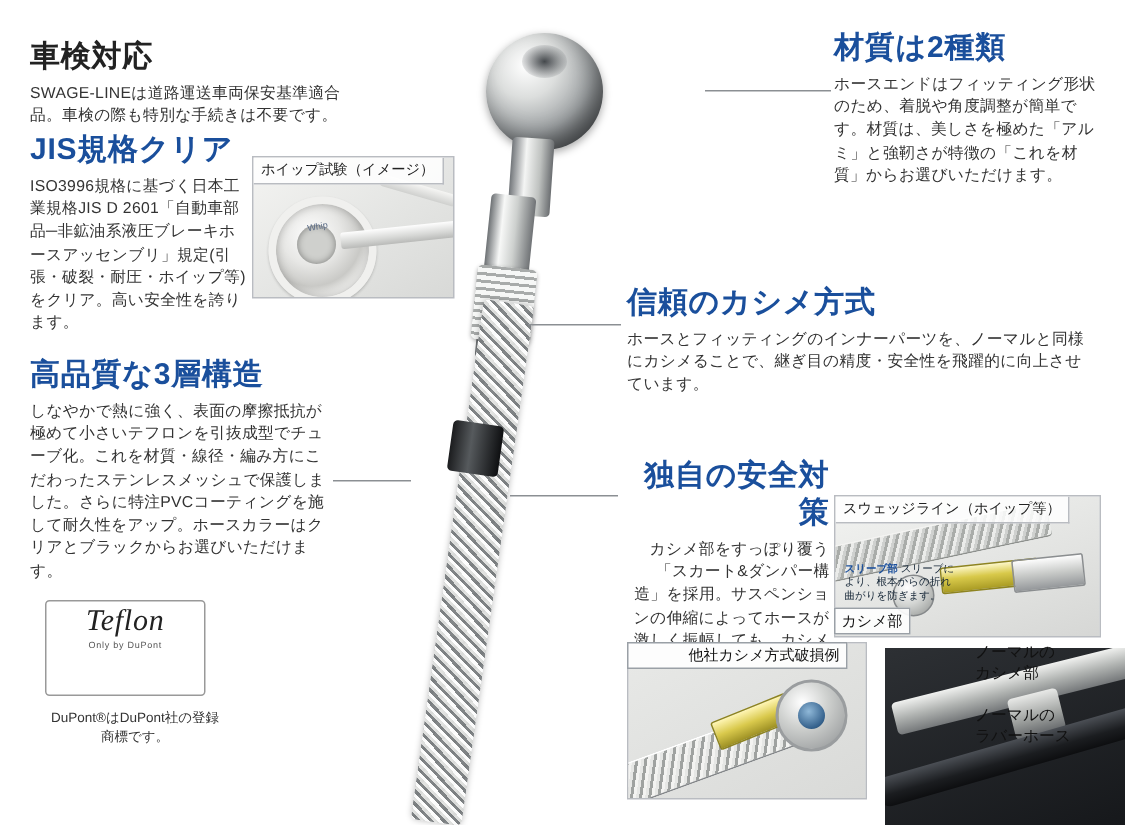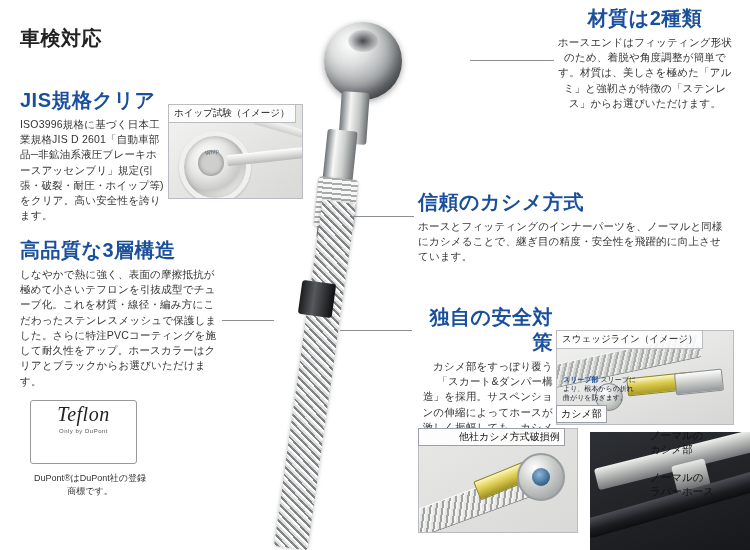--- a/index.html
+++ b/index.html
@@ -40,21 +40,21 @@
     line-height: 1.45;
     color: #333333;
     margin: 0;
     letter-spacing: 0.2px;
   }
 
   
   #blk-shaken { left: 20px; top: 26px; width: 215px; }
   #blk-jis    { left: 20px; top: 88px; width: 145px; }
   #blk-layer  { left: 20px; top: 238px; width: 200px; }
-  #blk-mat    { left: 556px; top: 6px; width: 178px; text-align: center; }
+  #blk-mat    { left: 556px; top: 20px; width: 178px; }
   #blk-kashime{ left: 418px; top: 190px; width: 305px; }
   #blk-safety { left: 418px; top: 305px; width: 135px; text-align: right; }
 
   
   .photo {
     position: absolute;
     background: #e9eaec;
     border: 1px solid #b9bcc1;
     box-sizing: border-box;
     overflow: hidden;
@@ -344,35 +344,36 @@
     <div class="hose-ball"></div>
     <div class="hose-neck"></div>
     <div class="hose-shaft"></div>
     <div class="hose-crimp"></div>
     <div class="hose-braid"></div>
     <div class="hose-black-band"></div>
   </div>
 
   <div class="block" id="blk-shaken">
     <h2 class="heading dark">車検対応</h2>
+    <p class="body-text">SWAGE-LINEは道路運送車両保安基準適合品。車検の際も特別な手続きは不要です。</p>
   </div>
 
   <div class="block" id="blk-jis">
     <h2 class="heading blue">JIS規格クリア</h2>
     <p class="body-text">ISO3996規格に基づく日本工業規格JIS D 2601「自動車部品─非鉱油系液圧ブレーキホースアッセンブリ」規定(引張・破裂・耐圧・ホイップ等)をクリア。高い安全性を誇ります。</p>
   </div>
 
   <div class="block" id="blk-layer">
     <h2 class="heading blue">高品質な3層構造</h2>
     <p class="body-text">しなやかで熱に強く、表面の摩擦抵抗が極めて小さいテフロンを引抜成型でチューブ化。これを材質・線径・編み方にこだわったステンレスメッシュで保護しました。さらに特注PVCコーティングを施して耐久性をアップ。ホースカラーはクリアとブラックからお選びいただけます。</p>
   </div>
 
   <div class="block" id="blk-mat">
     <h2 class="heading blue">材質は2種類</h2>
-    <p class="body-text">ホースエンドはフィッティング形状のため、着脱や角度調整が簡単です。材質は、美しさを極めた「アルミ」と強靭さが特徴の「ステンレス」からお選びいただけます。</p>
+    <p class="body-text">ホースエンドはフィッティング形状のため、着脱や角度調整が簡単です。材質は、美しさを極めた「アルミ」と強靭さが特徴の「これを材質」からお選びいただけます。</p>
   </div>
 
   <div class="block" id="blk-kashime">
     <h2 class="heading blue">信頼のカシメ方式</h2>
     <p class="body-text">ホースとフィッティングのインナーパーツを、ノーマルと同様にカシメることで、継ぎ目の精度・安全性を飛躍的に向上させています。</p>
   </div>
 
   <div class="block" id="blk-safety">
     <h2 class="heading blue">独自の安全対策</h2>
     <p class="body-text">カシメ部をすっぽり覆う「スカート&amp;ダンパー構造」を採用。サスペンションの伸縮によってホースが激しく振幅しても、カシメ部が直接ホースを痛めることがありません。</p>
@@ -395,21 +396,21 @@
 
   <div class="photo" id="photo-swage">
     <div class="hose"></div>
     <div class="sleeve"></div>
     <div class="fitting"></div>
     <div class="ball"></div>
     <div class="note">
       <b>スリーブ部</b>
       <span>スリーブにより、根本からの折れ曲がりを防ぎます。</span>
     </div>
-    <div class="photo-caption">スウェッジライン（イメージ）</div>
+    <div class="photo-caption">スウェッジライン（ホイップ等）</div>
   </div>
 
   <div class="photo" id="photo-broken">
     <div class="braid"></div>
     <div class="yellow"></div>
     <div class="eye"></div>
   </div>
   <div class="callout" id="lbl-other-broken">他社カシメ方式破損例</div>
 
   <div class="photo" id="photo-normal">

